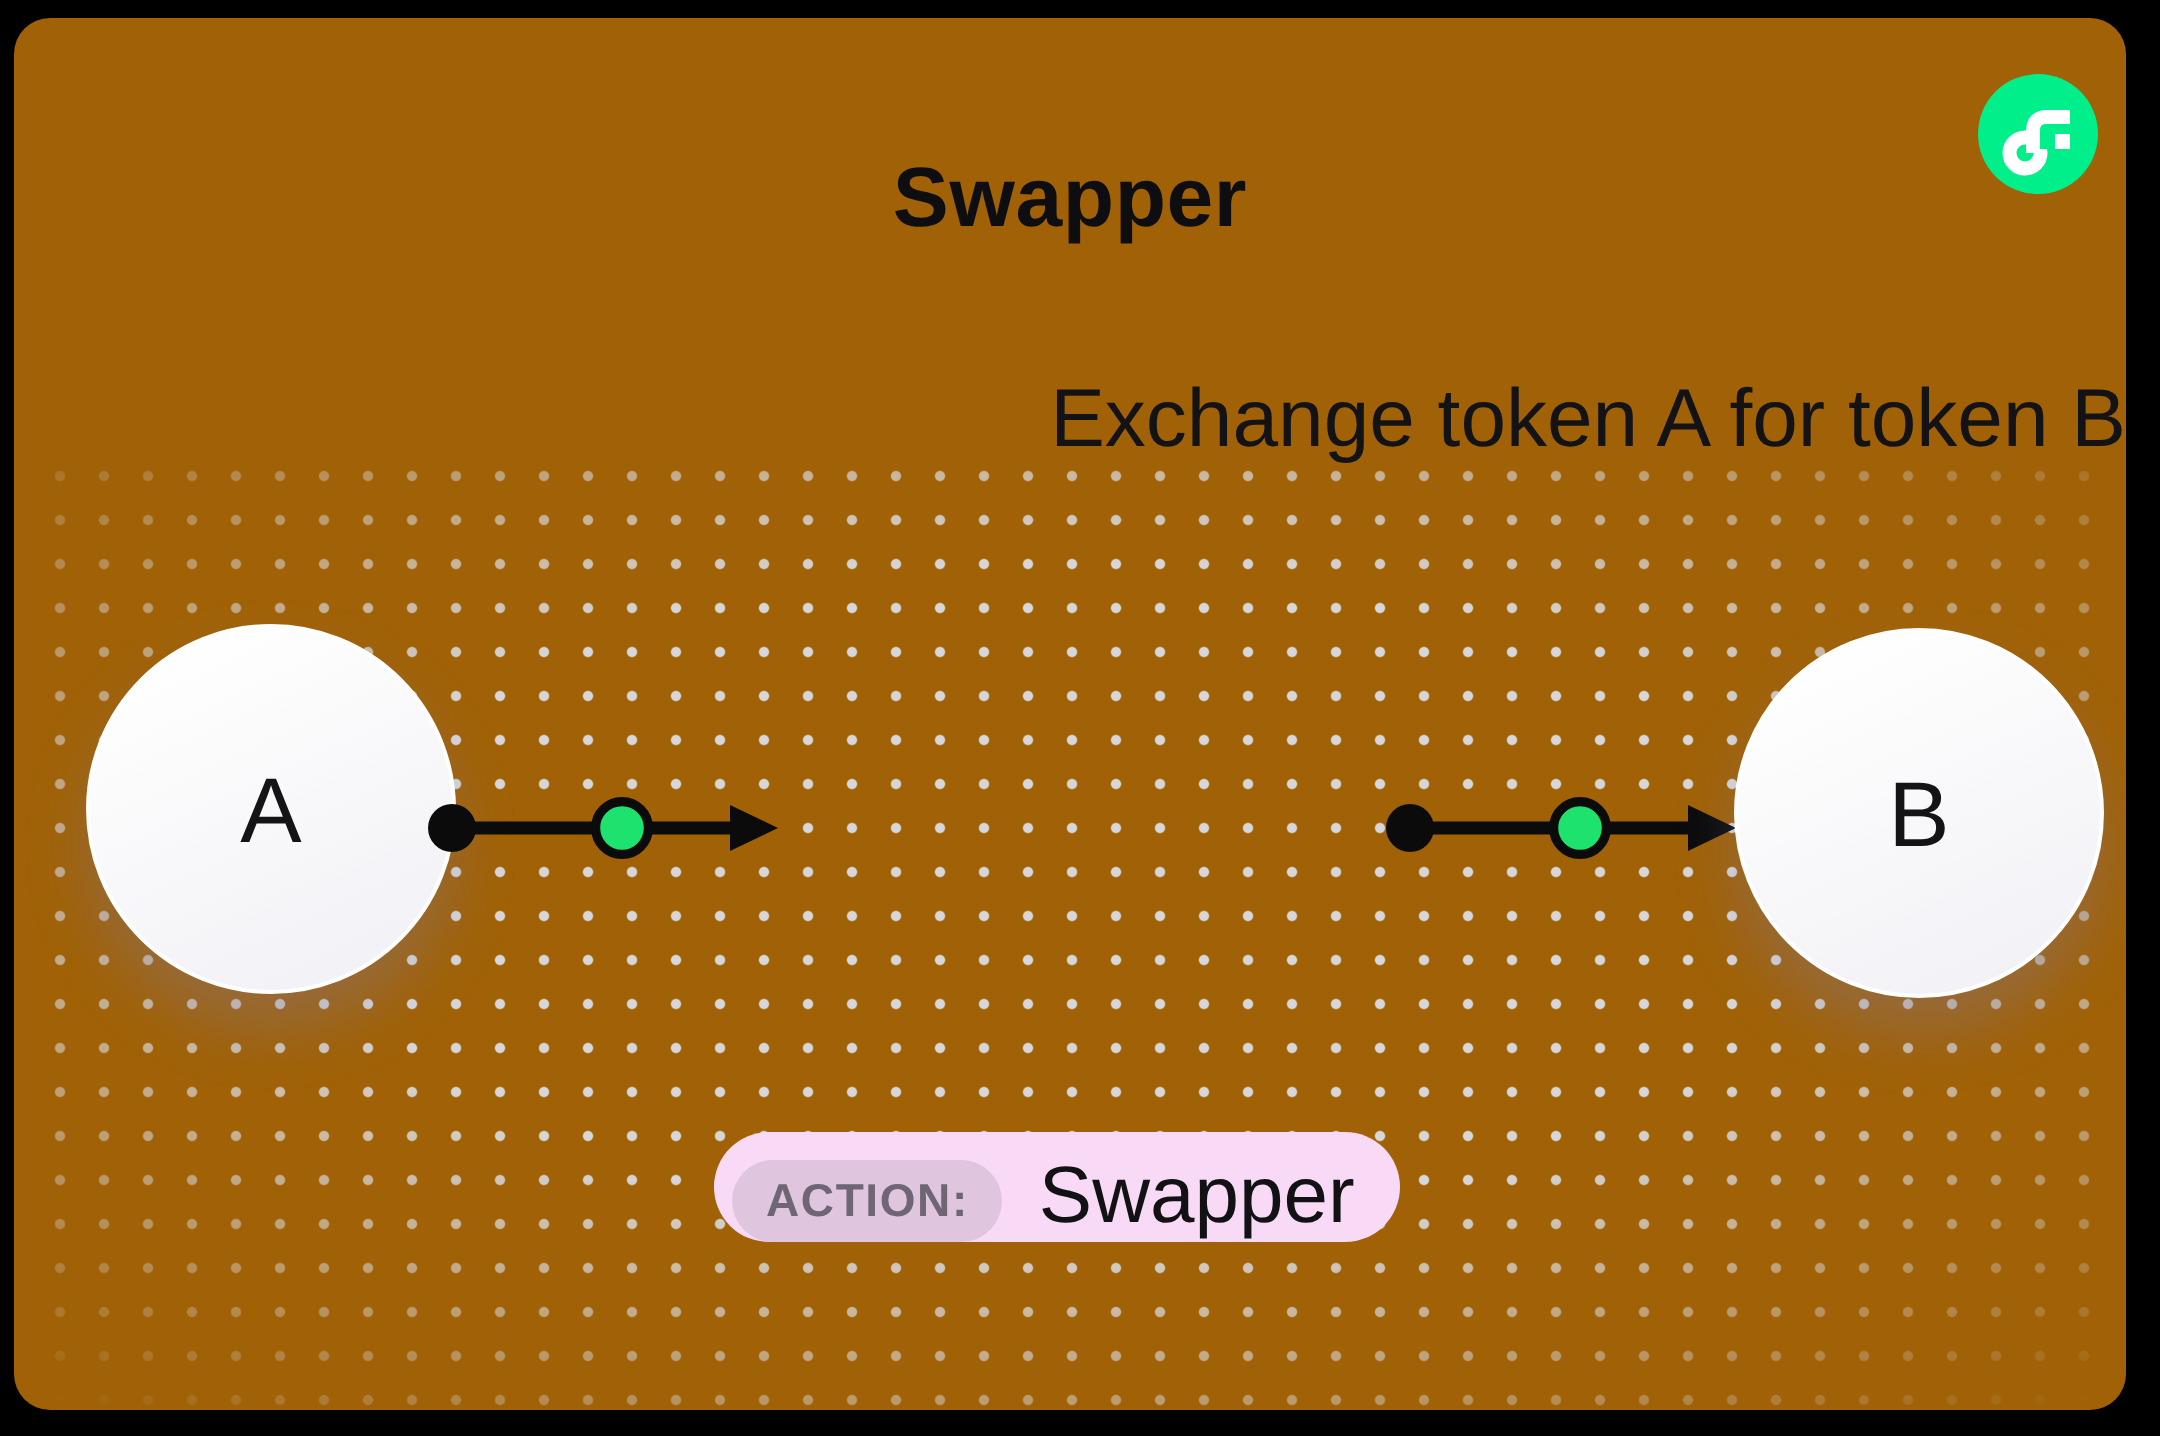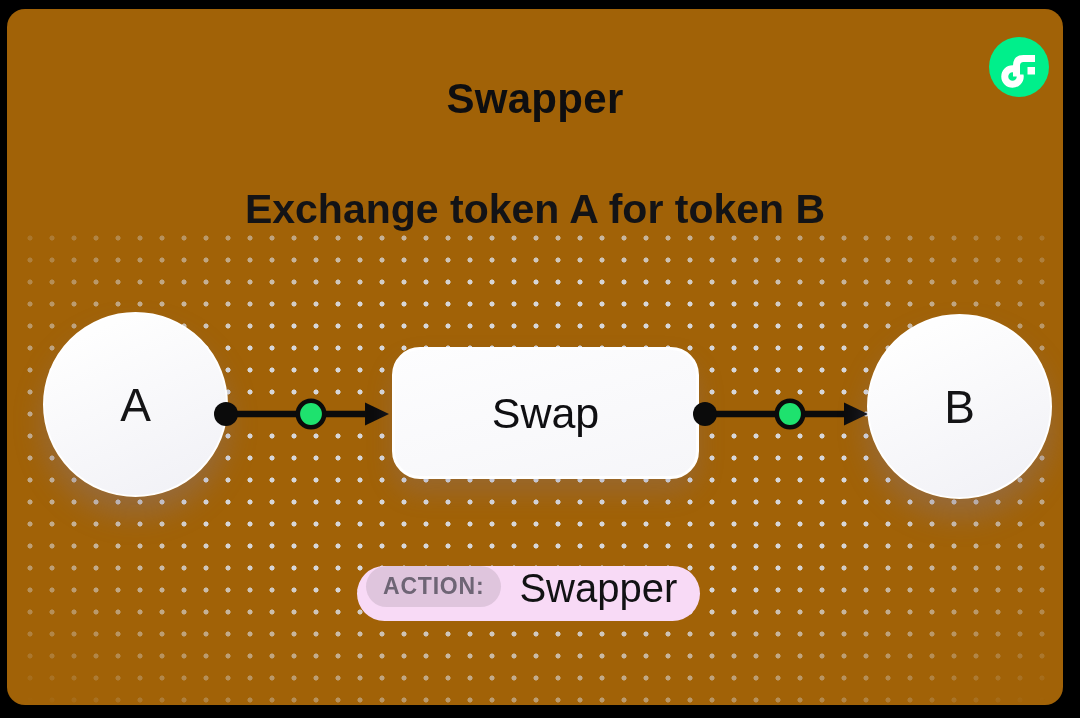--- a/index.html
+++ b/index.html
@@ -30,23 +30,23 @@
     top: 66px; left: 0; width: 100%;
     text-align: center;
     font-size: 42px;
     font-weight: 700;
     color: #0e0e10;
     letter-spacing: 0.3px;
   }
   .subtitle {
     position: absolute;
     top: 177px; left: 0; width: 100%;
-    text-align: center;
+    text-align: right;
     font-size: 41px;
-    font-weight: 700;
+    font-weight: 400;
     color: #131316;
   }
   .logo {
     position: absolute;
     left: 982px; top: 28px;
     width: 60px; height: 60px;
   }
   .node-circle {
     position: absolute;
     width: 185px; height: 185px;
@@ -77,21 +77,21 @@
   }
   .connector { position: absolute; top: 381px; }
   .connector.c1 { left: 207px; }
   .connector.c2 { left: 686px; }
   .badge {
     position: absolute;
     left: 350px; top: 557px;
     height: 55px;
     background: #F8DAF6;
     border-radius: 28px;
-    display: flex; align-items: flex-start;
+    display: flex; align-items: flex-end;
     padding: 0 23px 0 9px;
     gap: 18px;
   }
   .badge-label {
     background: #DFC5DD;
     border-radius: 21px;
     height: 41px;
     display: flex; align-items: center;
     padding: 0 17px;
     font-size: 23px;
@@ -134,23 +134,20 @@
         <stop offset="0.9" stop-color="#1EE26E" stop-opacity="1"></stop>
       </linearGradient>
     </defs>
     <line x1="12" y1="24" x2="158" y2="24" stroke="#0B0B0B" stroke-width="6.5"></line>
     <line x1="16" y1="24" x2="95" y2="24" stroke="url(#cg1)" stroke-width="3.6"></line>
     <polygon points="151,12.5 175,24 151,35.5" fill="#0B0B0B"></polygon>
     <circle cx="12" cy="24" r="12" fill="#0B0B0B"></circle>
     <circle cx="97" cy="24" r="13.2" fill="#1EE26E" stroke="#0B0B0B" stroke-width="4.6"></circle>
   </svg>
 
-  <div class="swap-box">
-    <span>Swap</span>
-  </div>
 
   <svg class="connector c2" width="176" height="48" viewBox="0 0 176 48" aria-hidden="true">
     <defs>
       <linearGradient id="cg2" x1="0" y1="0" x2="1" y2="0">
         <stop offset="0.15" stop-color="#1EE26E" stop-opacity="0"></stop>
         <stop offset="0.9" stop-color="#1EE26E" stop-opacity="1"></stop>
       </linearGradient>
     </defs>
     <line x1="12" y1="24" x2="158" y2="24" stroke="#0B0B0B" stroke-width="6.5"></line>
     <line x1="16" y1="24" x2="95" y2="24" stroke="url(#cg2)" stroke-width="3.6"></line>

